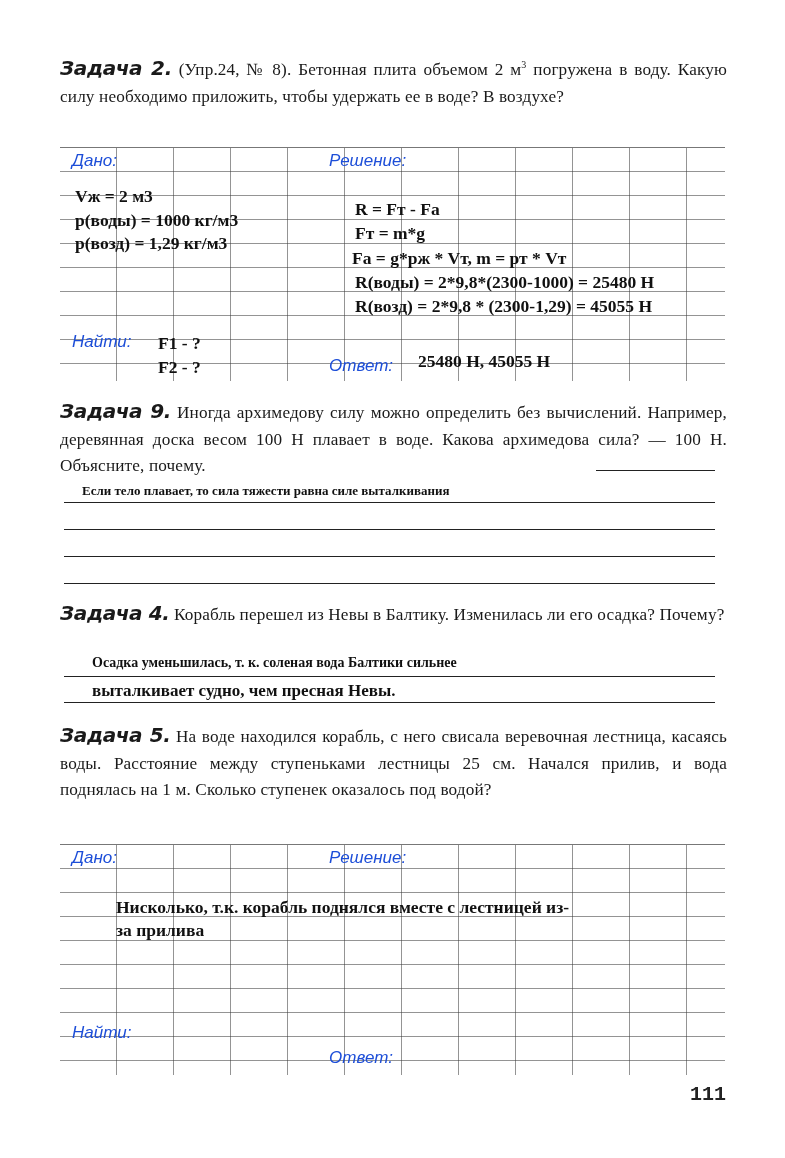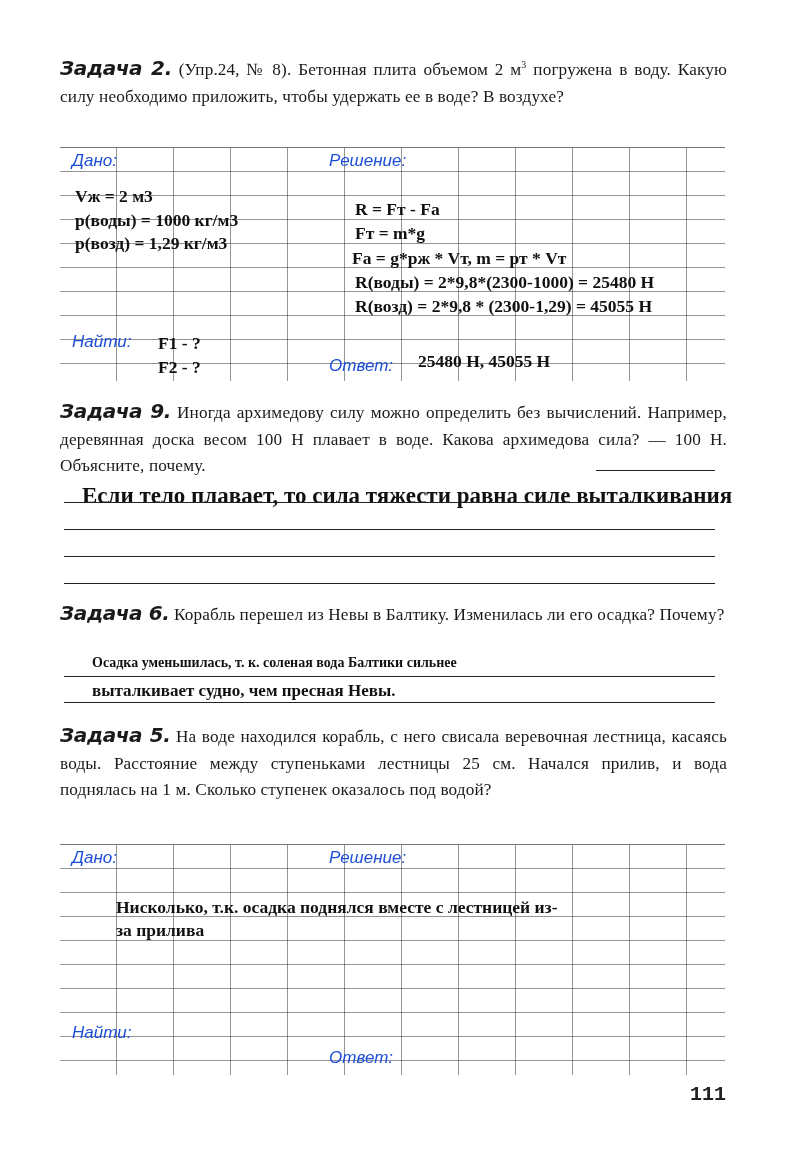--- a/index.html
+++ b/index.html
@@ -44,39 +44,39 @@
 <span class="hand" style="left:355px; top:223px;">Fт = m*g</span>
 <span class="hand" style="left:352px; top:248px;">Fa = g*рж * Vт, m = рт * Vт</span>
 <span class="hand" style="left:355px; top:272px;">R(воды) = 2*9,8*(2300-1000) = 25480 Н</span>
 <span class="hand" style="left:355px; top:296px;">R(возд) = 2*9,8 * (2300-1,29) = 45055 Н</span>
 <span class="hand" style="left:418px; top:351px;">25480 Н, 45055 Н</span>
 
 <div class="para" style="top:398px;">
   <span class="task-label">Задача 9.</span><span> Иногда архимедову силу можно определить без вычислений. Например, деревянная доска весом 100 Н плавает в воде. Какова архимедова сила? — 100 Н. Объясните, почему.</span>
 </div>
 <div class="ans-line" style="left:596px; width:119px; top:470px;"></div>
-<span class="hand" style="left:82px; top:483px; font-size:23px;">Если тело плавает, то сила тяжести равна силе выталкивания</span>
+<span class="hand" style="left:82px; top:483px; font-size:13px;">Если тело плавает, то сила тяжести равна силе выталкивания</span>
 <div class="ans-line" style="top:502px;"></div>
 <div class="ans-line" style="top:529px;"></div>
 <div class="ans-line" style="top:556px;"></div>
 <div class="ans-line" style="top:583px;"></div>
 
 <div class="para" style="top:600px;">
-  <span class="task-label">Задача 6.</span><span> Корабль перешел из Невы в Балтику. Изменилась ли его осадка? Почему?</span>
+  <span class="task-label">Задача 4.</span><span> Корабль перешел из Невы в Балтику. Изменилась ли его осадка? Почему?</span>
 </div>
 <span class="hand" style="left:92px; top:655px; font-size:14px;">Осадка уменьшилась, т. к. соленая вода Балтики сильнее</span>
 <div class="ans-line" style="top:676px;"></div>
 <span class="hand" style="left:92px; top:681px; font-size:17px;">выталкивает судно, чем пресная Невы.</span>
 <div class="ans-line" style="top:702px;"></div>
 
 <div class="para" style="top:722px;">
   <span class="task-label">Задача 5.</span><span> На воде находился корабль, с него свисала веревочная лестница, касаясь воды. Расстояние между ступеньками лестницы 25 см. Начался прилив, и вода поднялась на 1 м. Сколько ступенек оказалось под водой?</span>
 </div>
 
 <div class="grid g2"></div>
 <span class="grid-lbl" style="left:72px; top:848px;">Дано:</span>
 <span class="grid-lbl" style="left:329px; top:848px;">Решение:</span>
 <span class="grid-lbl" style="left:72px; top:1023px;">Найти:</span>
 <span class="grid-lbl" style="left:329px; top:1048px;">Ответ:</span>
-<span class="hand" style="left:116px; top:897px;">Нисколько, т.к. осадка поднялся вместе с лестницей из-</span>
+<span class="hand" style="left:116px; top:897px;">Нисколько, т.к. корабль поднялся вместе с лестницей из-</span>
 <span class="hand" style="left:116px; top:920px;">за прилива</span>
 
 <span class="page-num">111</span>
 
 </body></html>

